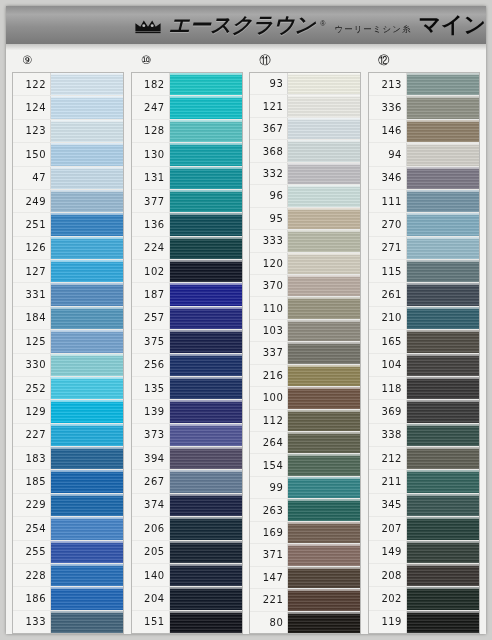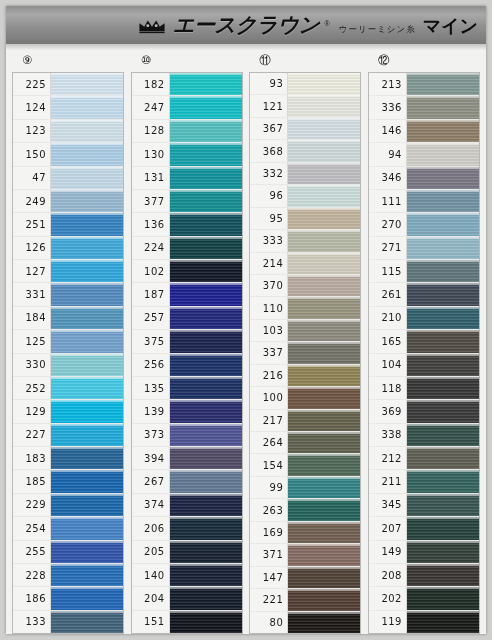--- a/index.html
+++ b/index.html
@@ -18,39 +18,39 @@
     position:absolute;left:6px;top:6px;width:480px;height:628px;
     background:#f2f2f0;
     box-shadow:0 0 3px rgba(0,0,0,.35);
     overflow:hidden;
   }
   
   .masthead{
     position:absolute;left:0;top:0;width:480px;height:38px;
     background:linear-gradient(180deg,#8d8d8d 0%,#a9a9a9 22%,#8f8f8f 55%,#787878 100%);
     display:flex;align-items:center;justify-content:flex-end;
-    padding-right:8px;box-sizing:border-box;
+    box-sizing:border-box;
   }
   .brandwrap{display:flex;align-items:baseline;gap:7px;}
   .crown{
     display:inline-block;width:28px;height:16px;position:relative;top:2px;
   }
   .brand-main{
     color:#101010;font-weight:bold;font-style:italic;
     font-size:21px;letter-spacing:-0.5px;
     font-family:"DejaVu Sans",sans-serif;
     text-shadow:0 1px 0 rgba(255,255,255,.25);
   }
   .brand-reg{font-size:7px;color:#222;position:relative;top:-6px;left:-2px;}
   .brand-sub{
     color:#1a1a1a;font-size:8.5px;letter-spacing:1px;
     font-family:"DejaVu Sans",sans-serif;
   }
   .brand-mine{
-    color:#0a0a0a;font-weight:bold;font-size:18px;
+    color:#0a0a0a;font-weight:bold;font-size:22px;
     font-family:"DejaVu Sans",sans-serif;letter-spacing:0px;
   }
   .masthead-strip{
     position:absolute;left:0;top:38px;width:480px;height:6px;
     background:linear-gradient(180deg,#c4c4c2,#efefed);
   }
   
   .grid{
     position:absolute;left:0;top:44px;width:480px;height:584px;
     display:flex;justify-content:space-between;
@@ -132,21 +132,21 @@
     <div class="masthead-strip"></div>
 
     <div class="grid">
 
       <div class="column">
         <div class="col-head">
           <span class="circled">⑨</span>
         </div>
         <div class="swatch-stack">
             <div class="row">
-              <div class="code">225</div>
+              <div class="code">122</div>
               <div class="chip" style="background: rgb(210, 227, 238);"></div>
             </div>
             <div class="row">
               <div class="code">124</div>
               <div class="chip" style="background: rgb(195, 220, 237);"></div>
             </div>
             <div class="row">
               <div class="code">123</div>
               <div class="chip" style="background: rgb(207, 224, 232);"></div>
             </div>
@@ -372,21 +372,21 @@
             </div>
             <div class="row">
               <div class="code">95</div>
               <div class="chip" style="background: rgb(191, 178, 154);"></div>
             </div>
             <div class="row">
               <div class="code">333</div>
               <div class="chip" style="background: rgb(181, 183, 164);"></div>
             </div>
             <div class="row">
-              <div class="code">214</div>
+              <div class="code">120</div>
               <div class="chip" style="background: rgb(207, 202, 187);"></div>
             </div>
             <div class="row">
               <div class="code">370</div>
               <div class="chip" style="background: rgb(182, 168, 158);"></div>
             </div>
             <div class="row">
               <div class="code">110</div>
               <div class="chip" style="background: rgb(148, 144, 122);"></div>
             </div>
@@ -400,21 +400,21 @@
             </div>
             <div class="row">
               <div class="code">216</div>
               <div class="chip" style="background: rgb(139, 127, 80);"></div>
             </div>
             <div class="row">
               <div class="code">100</div>
               <div class="chip" style="background: rgb(106, 79, 62);"></div>
             </div>
             <div class="row">
-              <div class="code">217</div>
+              <div class="code">112</div>
               <div class="chip" style="background: rgb(95, 92, 69);"></div>
             </div>
             <div class="row">
               <div class="code">264</div>
               <div class="chip" style="background: rgb(90, 92, 72);"></div>
             </div>
             <div class="row">
               <div class="code">154</div>
               <div class="chip" style="background: rgb(74, 99, 82);"></div>
             </div>

